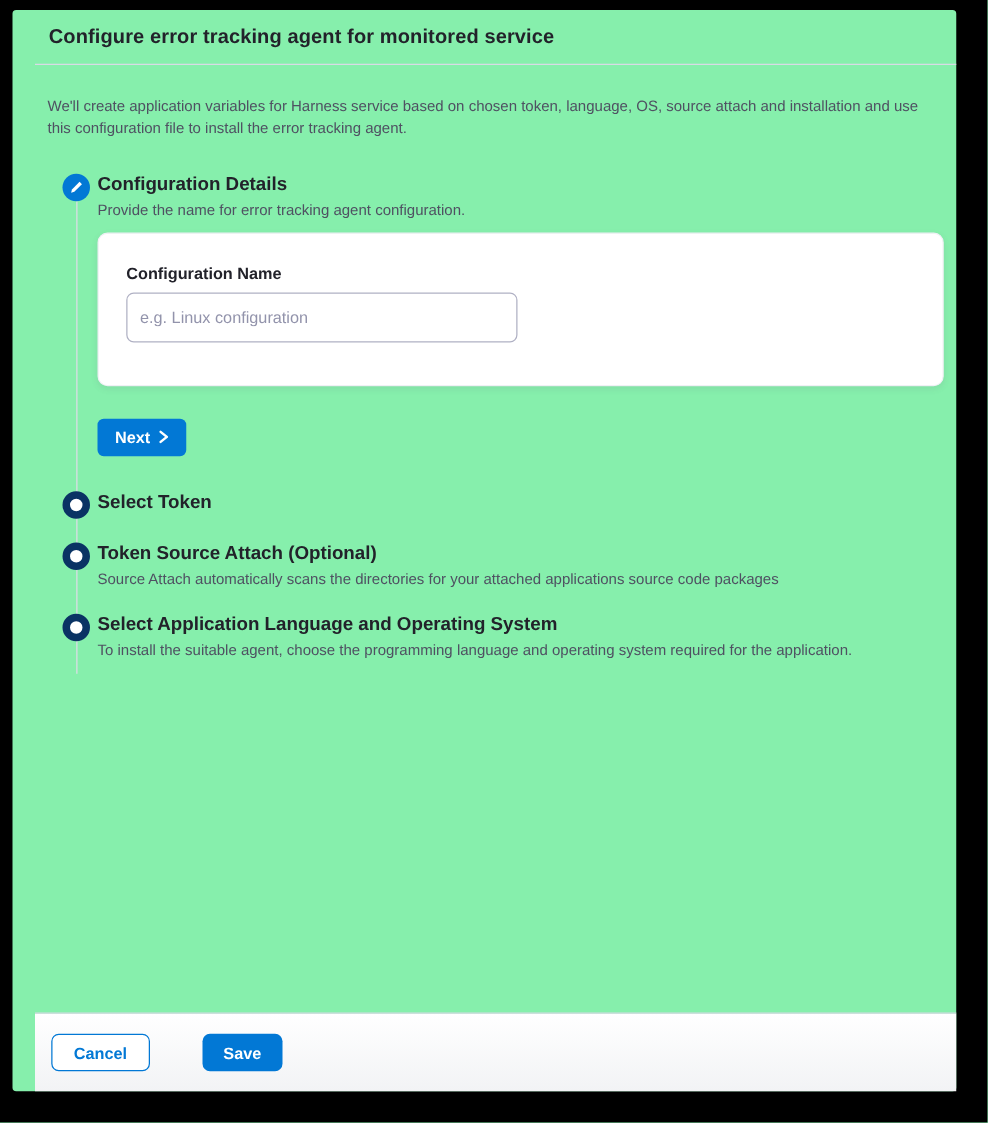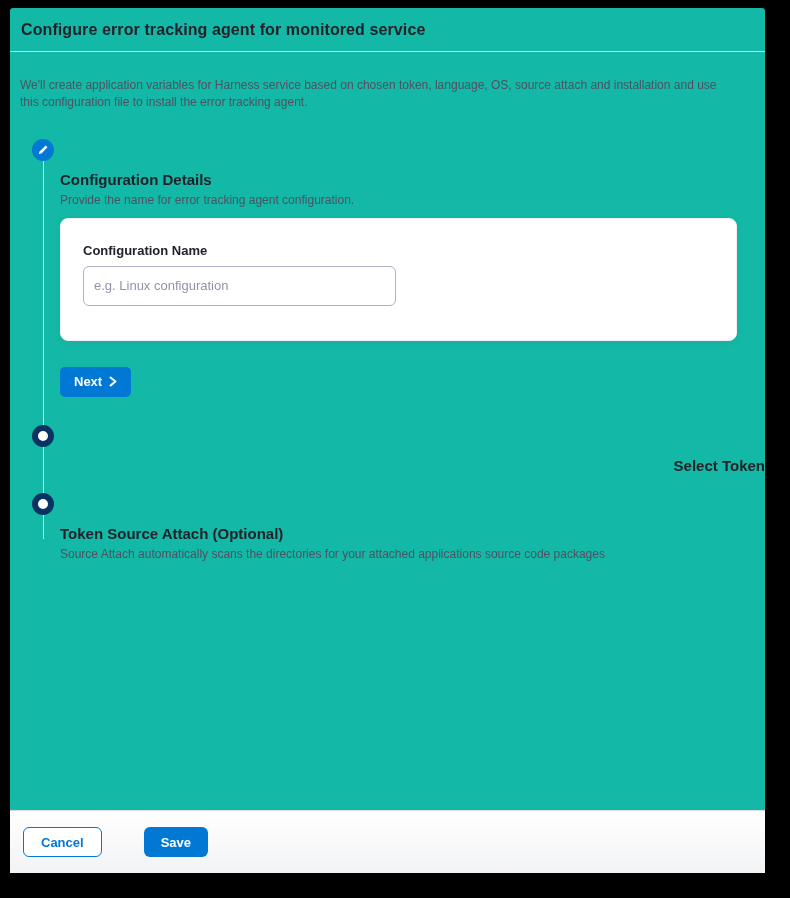--- a/index.html
+++ b/index.html
@@ -5,22 +5,22 @@
   * { margin:0; padding:0; box-sizing:border-box; }
   html,body { width:790px; height:898px; }
   body {
     background:#000;
     font-family:"Liberation Sans", sans-serif;
     position:relative;
     overflow:hidden;
   }
   .dialog {
     position:absolute; left:10px; top:8px; width:755px; height:865px;
-    background:#14b8a6; border-radius:3px;
-    display:flex; flex-direction:column;
+    background:#86efac; border-radius:3px;
+    display:flex; flex-direction:column;padding-left:18px;
   }
   
   .dialog-header {
     flex:0 0 auto;
     padding:13px 11px 12px 11px;
     border-bottom:1px solid #d9dae5;
   }
   .dialog-title {
     font-size:16px; font-weight:700; color:#22222a; letter-spacing:.1px;
   }
@@ -33,30 +33,30 @@
   }
   .stepper {
     position:relative;
     margin:27px 0 0 22px;
   }
   .rail {
     position:absolute; left:10.5px; top:22px; width:1px; height:378px;
     background:#dcdde6;
   }
   .step { display:flex; align-items:flex-start; position:relative; }
-  .step-gap-lg { margin-top:28px;text-align:right; }
+  .step-gap-lg { margin-top:28px; }
   .step-gap-md { margin-top:19px; }
   .step-icon {
     flex:0 0 22px; width:22px; height:22px; border-radius:50%;
     position:relative; z-index:1; margin-top:0;
     display:flex; align-items:center; justify-content:center;
   }
   .step-icon.active { background:#0278d5; }
   .step-icon.todo { background:#ffffff; border:6px solid #0a3364; }
-  .step-content { margin-left:6px; flex:1;margin-top:32px; }
+  .step-content { margin-left:6px; flex:1; }
   .step-title { font-size:15px; font-weight:700; color:#22222a; line-height:1.15; }
   .step-sub { margin-top:4px; font-size:12px; color:#4f5162; line-height:1.4; }
   
   .card {
     margin-top:9px; width:677px;
     background:#fff;
     border:1px solid #f0f0f5; border-radius:8px;
     box-shadow:0 2px 5px rgba(96,97,112,.12);
     padding:24px 22px 34px 22px;
   }
@@ -140,20 +140,27 @@
       </div>
 
       <div class="step step-gap-md">
         <div class="step-icon todo"></div>
         <div class="step-content">
           <div class="step-title">Token Source Attach (Optional)</div>
           <div class="step-sub">Source Attach automatically scans the directories for your attached applications source code packages</div>
         </div>
       </div>
 
+      <div class="step step-gap-md">
+        <div class="step-icon todo"></div>
+        <div class="step-content">
+          <div class="step-title">Select Application Language and Operating System</div>
+          <div class="step-sub">To install the suitable agent, choose the programming language and operating system required for the application.</div>
+        </div>
+      </div>
 
     </div>
   </div>
 
   <div class="dialog-footer">
     <button class="btn btn-outline footer-btn">
       <span>Cancel</span>
     </button>
     <button class="btn btn-primary footer-btn">
       <span>Save</span>

